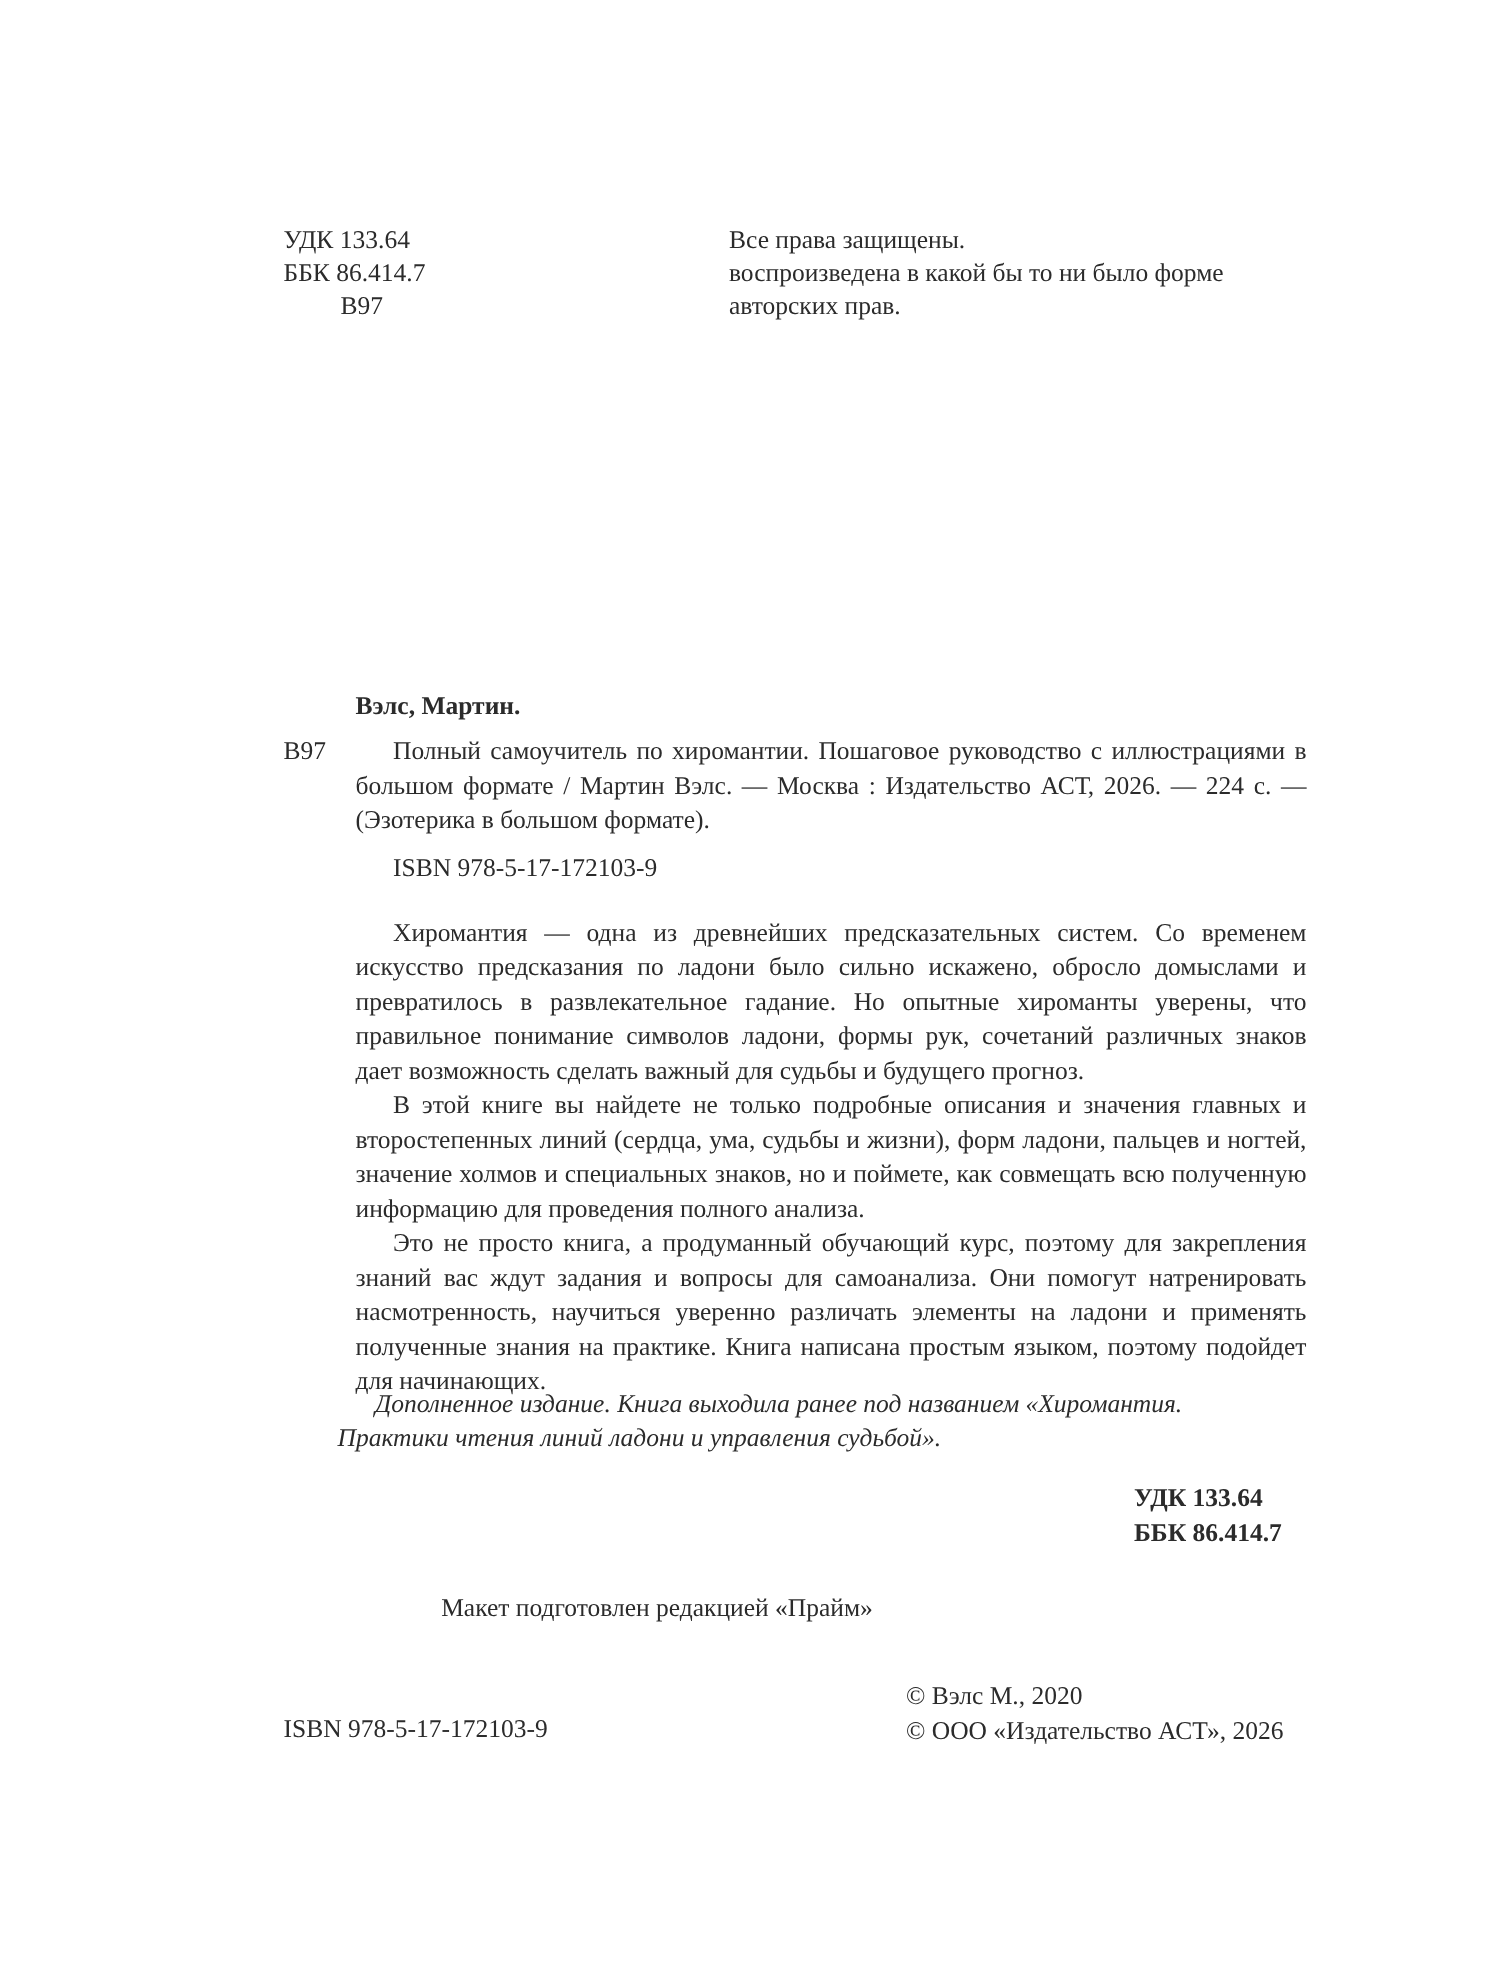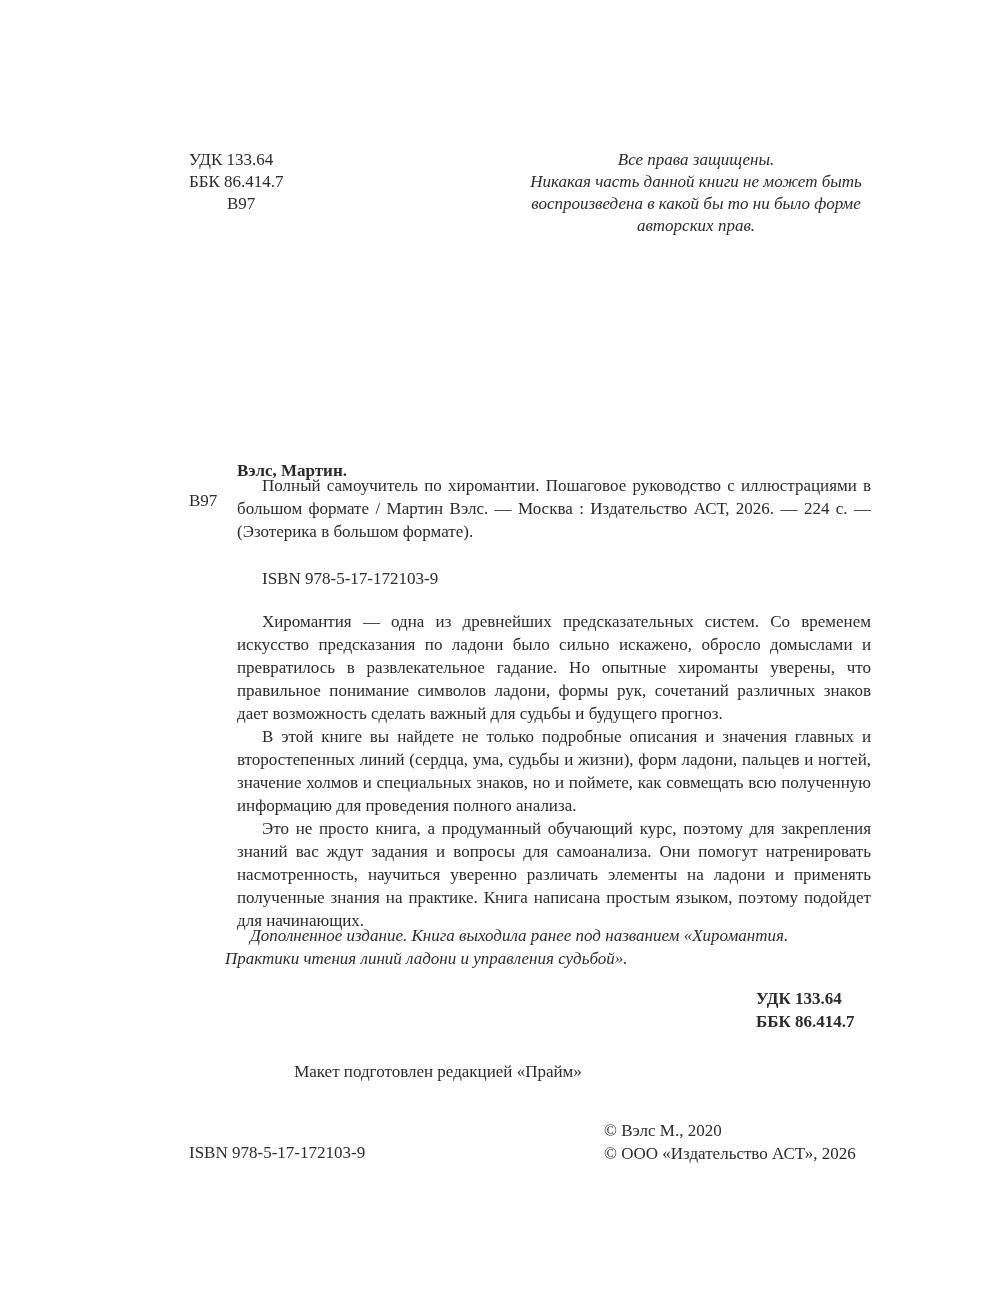--- a/index.html
+++ b/index.html
@@ -25,38 +25,37 @@
       top: 149px;
       line-height: 22px;
     }
     #top-class .indent { padding-left: 38px; }
 
     
     #rights {
       left: 470px;
       top: 149px;
       width: 420px;
-      text-align: center;
-      font-style: italic;
+      text-align: left;
       line-height: 22px;
     }
 
     
     #author {
       left: 221px;
       top: 459px;
       font-weight: bold;
     }
     #biblio-code {
       left: 173px;
       top: 489px;
     }
     #biblio-text {
       left: 221px;
-      top: 474px;
+      top: 489px;
       width: 634px;
       text-align: justify;
       text-indent: 25px;
     }
     #isbn-main {
       left: 246px;
       top: 567px;
     }
 
     
@@ -109,21 +108,20 @@
 <body>
 
 <div id="top-class" class="abs">
   <div>УДК 133.64</div>
   <div>ББК 86.414.7</div>
   <div class="indent">В97</div>
 </div>
 
 <div id="rights" class="abs">
   <div>Все права защищены.</div>
-  <div>Никакая часть данной книги не может быть</div>
   <div>воспроизведена в какой бы то ни было форме</div>
   <div>авторских прав.</div>
 </div>
 
 <div id="author" class="abs">Вэлс, Мартин.</div>
 <div id="biblio-code" class="abs">В97</div>
 <div id="biblio-text" class="abs">Полный самоучитель по хиромантии. Пошаговое руководство с иллюстрациями в большом формате / Мартин Вэлс. — Москва : Издательство АСТ, 2026. — 224 с. — (Эзотерика в большом формате).</div>
 <div id="isbn-main" class="abs">ISBN 978-5-17-172103-9</div>
 
 <div id="annotation" class="abs">

